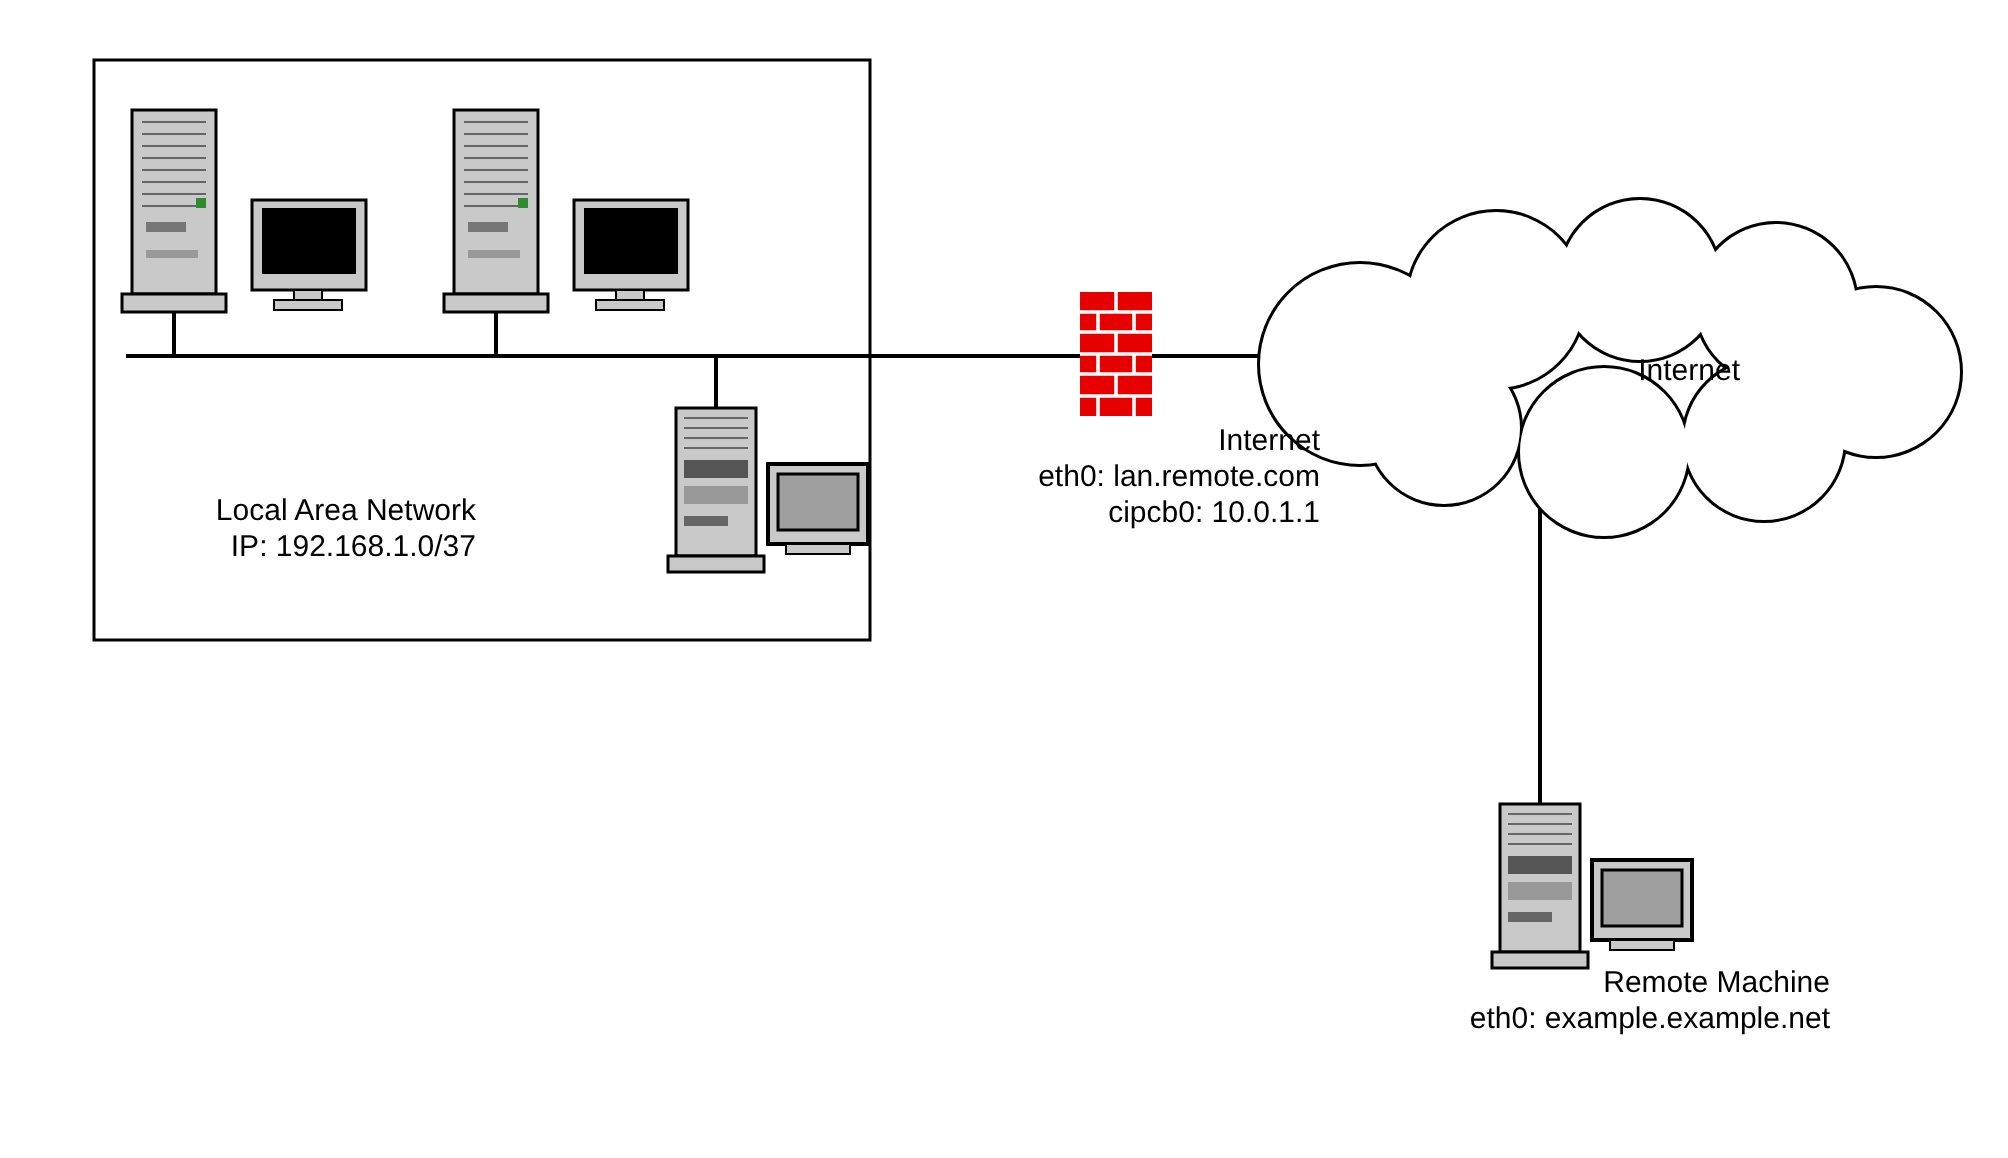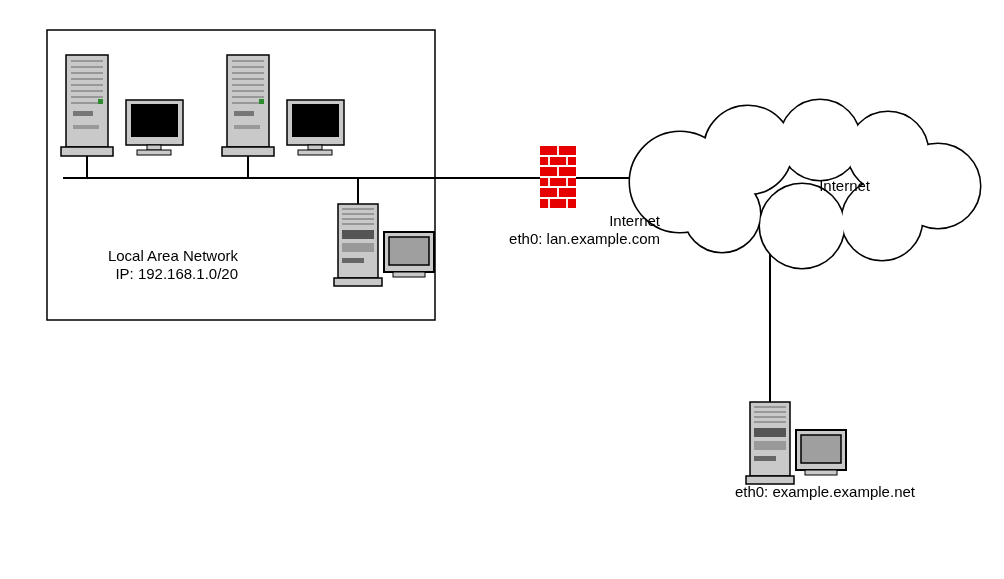--- a/index.html
+++ b/index.html
@@ -100,27 +100,29 @@
 
     <g transform="translate(540,146)">
       <rect x="0" y="0" width="36" height="62" fill="#e60000"></rect>
       <path d="M0 10H36M0 20H36M0 31H36M0 41H36M0 52H36" stroke="#fff" stroke-width="1.8" fill="none"></path>
       <path d="M18 0V10 M9 10V20 M27 10V20 M18 20V31 M9 31V41 M27 31V41 M18 41V52 M9 52V62 M27 52V62" stroke="#fff" stroke-width="1.8" fill="none"></path>
     </g>
   </svg>
 
   <div class="label" style="left:48px;top:247px;width:190px;">
     <div>Local Area Network</div>
-    <div>IP: 192.168.1.0/20</div>
+    <div>IP: 192.168.1.0/37</div>
   </div>
 
   <div class="label" style="left:455px;top:212px;width:205px;">
     <div>Internet</div>
-    <div>eth0: lan.example.com</div>
+    <div>eth0: lan.remote.com</div>
+    <div>cipcb0: 10.0.1.1</div>
   </div>
 
   <div class="label" style="left:760px;top:177px;width:110px;">Internet</div>
 
   <div class="label" style="left:665px;top:483px;width:250px;">
+    <div>Remote Machine</div>
     <div>eth0: example.example.net</div>
   </div>
 
 </div>
 
 </body></html>

